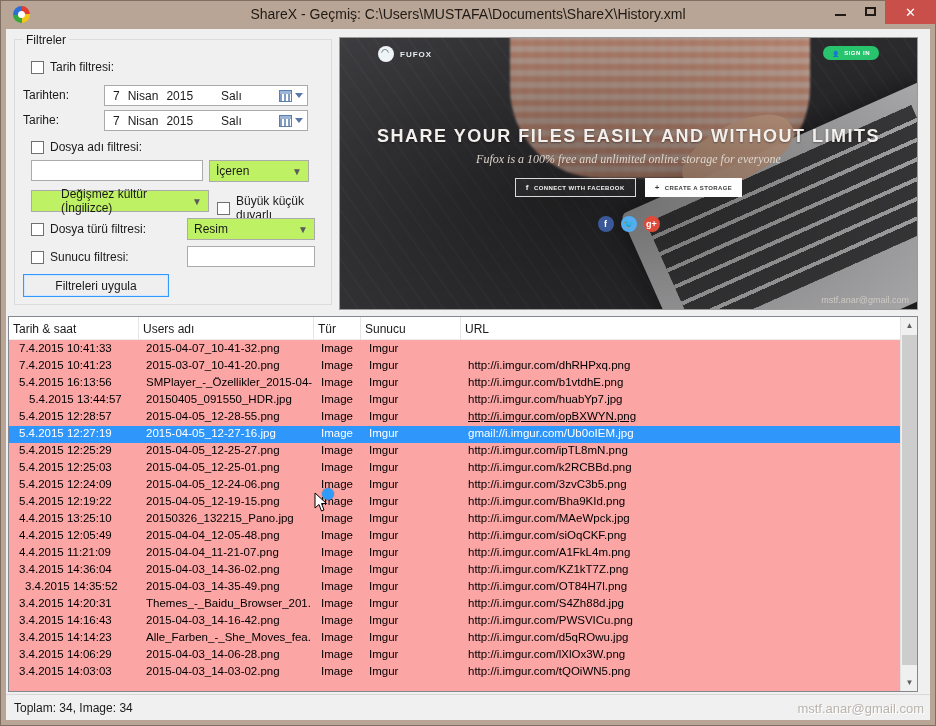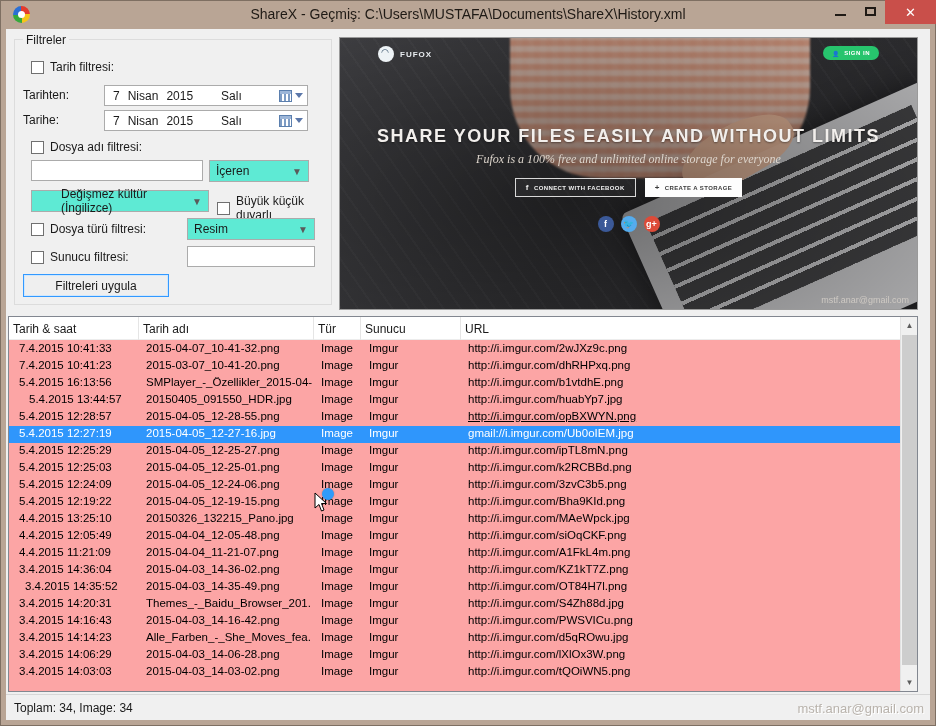--- a/index.html
+++ b/index.html
@@ -32,21 +32,21 @@
   .field { background:#fff; border:1px solid #ababab; height:21px; font-size:12px; }
   .datepicker { position:absolute; display:flex; align-items:center; background:#fff; border:1px solid #ababab;
                 height:21px; font-size:12px; color:#1a1a1a; }
   .dp-part { margin-left:8px; }
   .dp-weekday { margin-left:28px; }
   .dp-right { margin-left:auto; display:flex; align-items:center; padding-right:4px; }
   .cal-icon { width:13px; height:12px; border:1px solid #5b7fae; background:
       linear-gradient(#9db6d8 0 3px, transparent 3px),
       repeating-linear-gradient(90deg,#7e9cc4 0 2px,#fff 2px 4px); margin-right:3px; }
   .dd-arrow { width:0; height:0; border-left:4px solid transparent; border-right:4px solid transparent; border-top:5px solid #5b77a9; }
-  .combo { position:absolute; display:flex; align-items:center; background:#5eead4; border:1px solid #ababab;
+  .combo { position:absolute; display:flex; align-items:center; background:#bef264; border:1px solid #ababab;
            height:22px; font-size:12px; color:#1a1a1a; padding-left:6px; }
   .combo .chev { margin-left:auto; padding-right:6px; color:#5a5a5a; font-size:10px; }
   .textbox { position:absolute; }
   .fbtn { position:absolute; height:23px; background:#efefef; border:1px solid #acacac; font-size:12px; color:#1a1a1a;
           display:flex; align-items:center; justify-content:center; }
   .fbtn.focused { border:1px solid #3399ff; box-shadow:inset 0 0 0 1px #cfe8ff; }
 
   
   .preview { position:absolute; left:333px; top:8px; width:579px; height:273px; background:#3c3c3f; overflow:hidden;
              border:1px solid #9a9a9a; }
@@ -246,32 +246,31 @@
         <span class="soc" style="background:#3b5998;">f</span>
         <span class="soc" style="background:#55acee;">🐦</span>
         <span class="soc" style="background:#dd4b39;">g+</span>
       </div>
       <div class="pv-watermark">mstf.anar@gmail.com</div>
     </div>
 
     <div class="table">
       <div class="thead">
         <div class="th" style="left:0; width:130px;">Tarih &amp; saat</div>
-        <div class="th" style="left:130px; width:175px;">Tarih adı</div>
+        <div class="th" style="left:130px; width:175px;">Users adı</div>
         <div class="th" style="left:305px; width:47px;">Tür</div>
         <div class="th" style="left:352px; width:100px;">Sunucu</div>
         <div class="th" style="left:452px; width:440px; border-right:none;">URL</div>
       </div>
       <div class="tbody" id="tbody">
           <div class="tr">
             <div class="td" style="left: 10px; width: 118px;">7.4.2015 10:41:33</div>
             <div class="td" style="left: 137px; width: 166px;">2015-04-07_10-41-32.png</div>
             <div class="td" style="left: 312px; width: 38px;">Image</div>
             <div class="td" style="left: 360px; width: 90px;">Imgur</div>
-            <div class="td" style="left: 459px; width: 430px;">http://i.imgur.com/2wJXz9c.png</div>
           </div>
           <div class="tr">
             <div class="td" style="left: 10px; width: 118px;">7.4.2015 10:41:23</div>
             <div class="td" style="left: 137px; width: 166px;">2015-03-07_10-41-20.png</div>
             <div class="td" style="left: 312px; width: 38px;">Image</div>
             <div class="td" style="left: 360px; width: 90px;">Imgur</div>
             <div class="td" style="left: 459px; width: 430px;">http://i.imgur.com/dhRHPxq.png</div>
           </div>
           <div class="tr">
             <div class="td" style="left: 10px; width: 118px;">5.4.2015 16:13:56</div>

